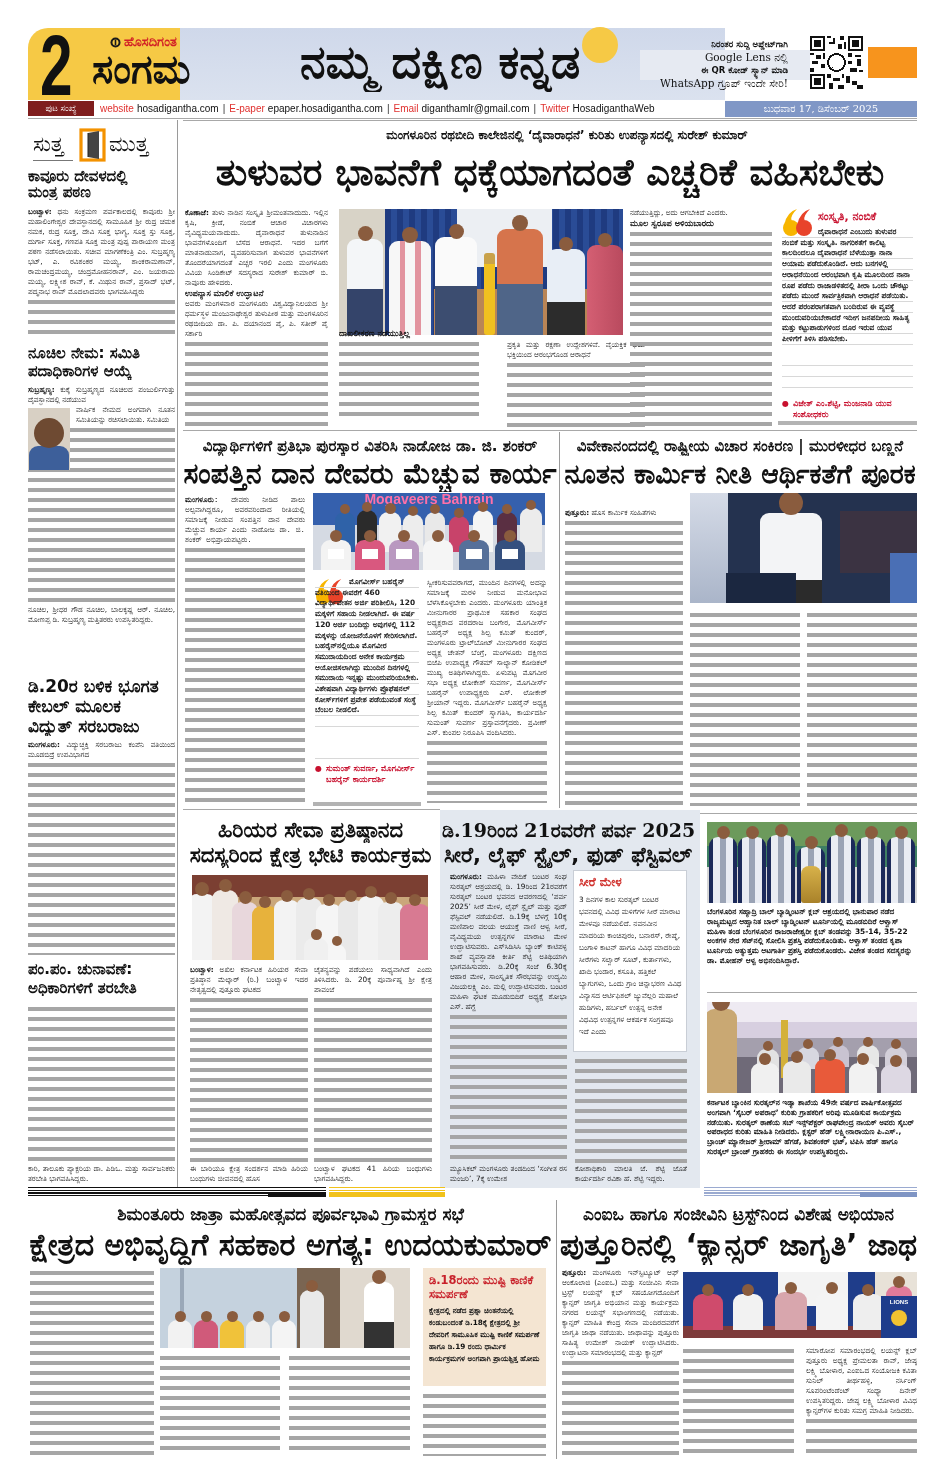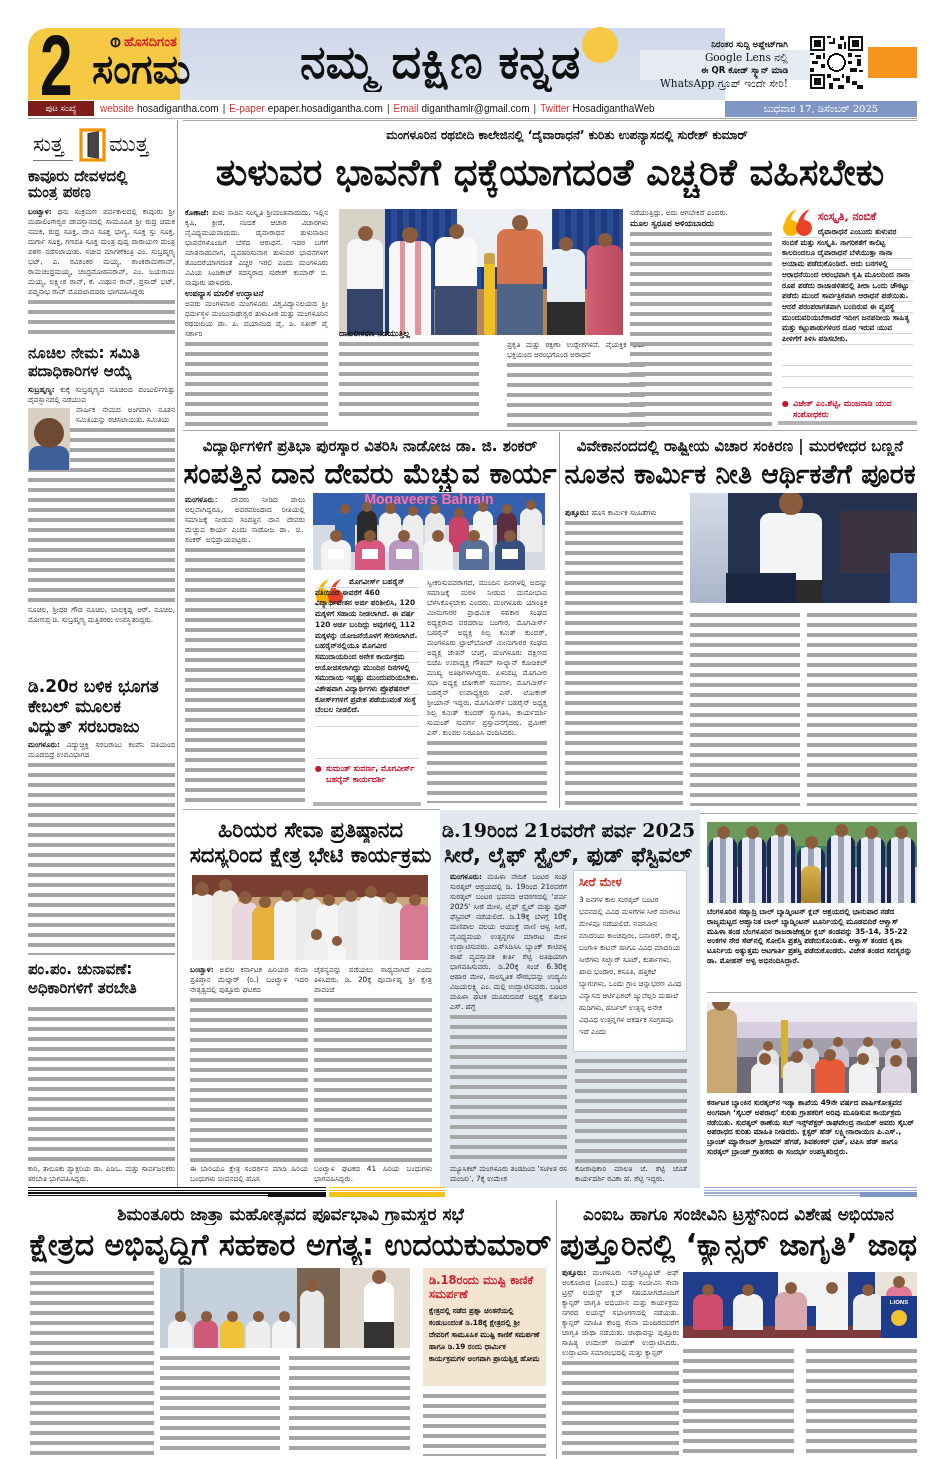--- a/index.html
+++ b/index.html
@@ -461,15 +461,16 @@
     <i class="fig" style="left:203px;bottom:24px;--w:26px;--h:28px;--hs:12px;--c:#e07a9a"></i>
     <div class="abs" style="left:198px;top:24px;width:36px;height:42px;background:#1e3c8c;">
       <div class="abs" style="left:0;top:2px;width:36px;text-align:center;color:#fff;font-weight:bold;font-size:6px;line-height:8px;font-family:'Liberation Sans',sans-serif;">LIONS</div>
       <i class="blk" style="left:10px;top:14px;width:16px;height:16px;border-radius:50%;background:#f2c230"></i>
     </div>
   </div>
   <div class="col" style="left:683px;top:1346px;width:111px;height:110px;">
     <div class="fill"></div>
   </div>
   <div class="col" style="left:806px;top:1346px;width:111px;height:110px;">
+    <div class="t">ಸಮಾರೋಪ ಸಮಾರಂಭದಲ್ಲಿ ಲಯನ್ಸ್ ಕ್ಲಬ್ ಪುತ್ತೂರು ಅಧ್ಯಕ್ಷ ಪ್ರೇಮಲತಾ ರಾವ್, ಜೇಷ್ಠ ಲಕ್ಷ್ಮಿ ಬೋಳಾರ, ಎಂಐಒದ ಸಂಯೋಜಕಿ ಕವಿತಾ ಸುನಿಲ್ ತೀರ್ಥಹಳ್ಳಿ, ನರ್ಸಿಂಗ್ ಸೂಪರಿಂಟೆಂಡೆಂಟ್ ಸಂಧ್ಯಾ ದಿನೇಶ್ ಉಪಸ್ಥಿತರಿದ್ದರು. ಜೇಷ್ಠ ಲಕ್ಷ್ಮಿ ಬೋಳಾರ ವಿವಿಧ ಕ್ಯಾನ್ಸರ್‌ಗಳ ಕುರಿತು ಸಮಗ್ರ ಮಾಹಿತಿ ನೀಡಿದರು.</div>
     <div class="fill"></div>
   </div>
 </div>
 
 </body></html>

